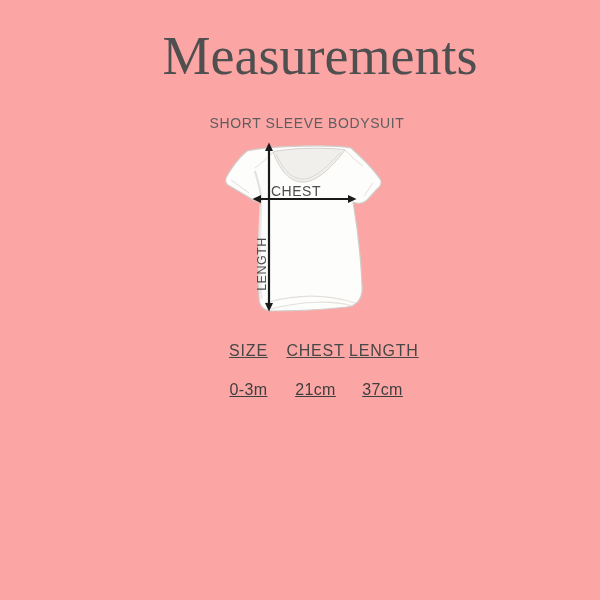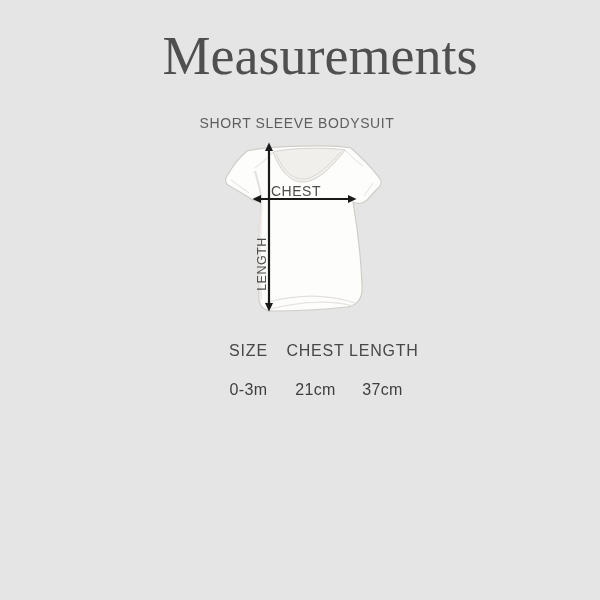--- a/index.html
+++ b/index.html
@@ -1,26 +1,26 @@
 <!DOCTYPE html>
 <html><head>
 <meta charset="utf-8">
 <style>
   html,body { margin:0; padding:0; background:#ffffff; }
   .canvas {
-    position:relative; width:600px; height:600px; background:#e5e5e5;
+    position:relative; width:600px; height:600px; background:#fca5a5;
     font-family:"Liberation Sans","DejaVu Sans",sans-serif; overflow:hidden;
   }
   .page-title {
     position:absolute; left:320px; top:29px; transform:translateX(-50%);
     font-family:"Liberation Serif","DejaVu Serif",serif;
     font-size:54px; line-height:1; color:#4f4f4f; white-space:nowrap;
   }
   .product-name {
-    position:absolute; left:297px; top:115px; transform:translateX(-50%);
+    position:absolute; left:307px; top:115px; transform:translateX(-50%);
     font-size:14px; letter-spacing:0.6px; color:#5e5e5e; white-space:nowrap;
   }
   .diagram-svg { position:absolute; left:215px; top:135px; }
   .chest-label {
     position:absolute; left:271px; top:183px;
     font-size:14px; letter-spacing:0.5px; color:#4d4d4d; white-space:nowrap;
   }
   .length-label {
     position:absolute; left:262px; top:264px;
     transform:translate(-50%,-50%) rotate(-90deg);
@@ -30,21 +30,21 @@
   .trow {
     position:absolute; left:0; width:202px;
     display:grid; grid-template-columns:67px 67px 67px;
   }
   .trow-header { top:0; }
   .trow-1 { top:39px; }
   .trow-2 { top:78px; }
   .trow-3 { top:115px; }
   .trow span {
     text-align:center; font-size:16px; line-height:18px;
-    letter-spacing:0.4px; color:#3e3e3e; white-space:nowrap;
+    letter-spacing:0.4px; color:#3e3e3e; white-space:nowrap;text-decoration:underline;
   }
   .trow-header span { letter-spacing:0.8px; color:#474747; }
 </style>
 </head>
 <body>
 
 <div class="canvas">
 
   <div class="page-title">Measurements</div>
 

